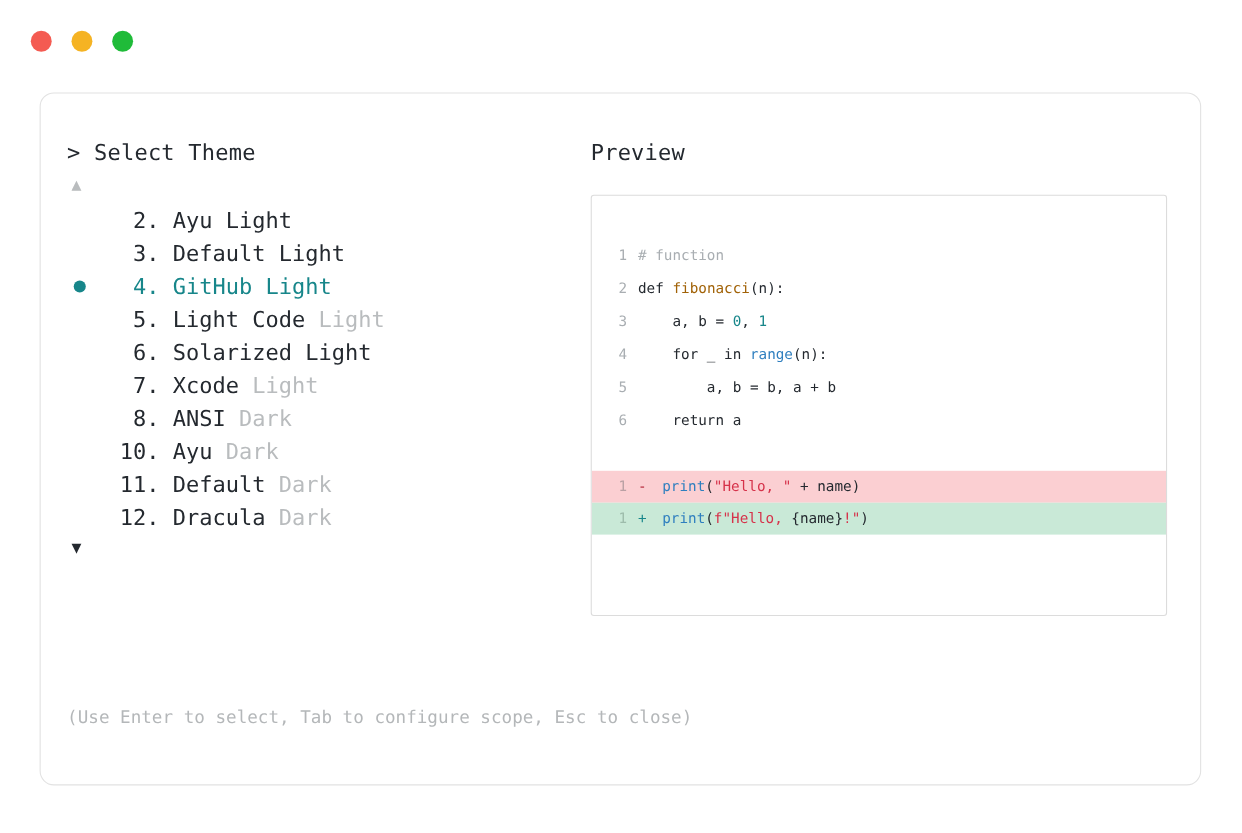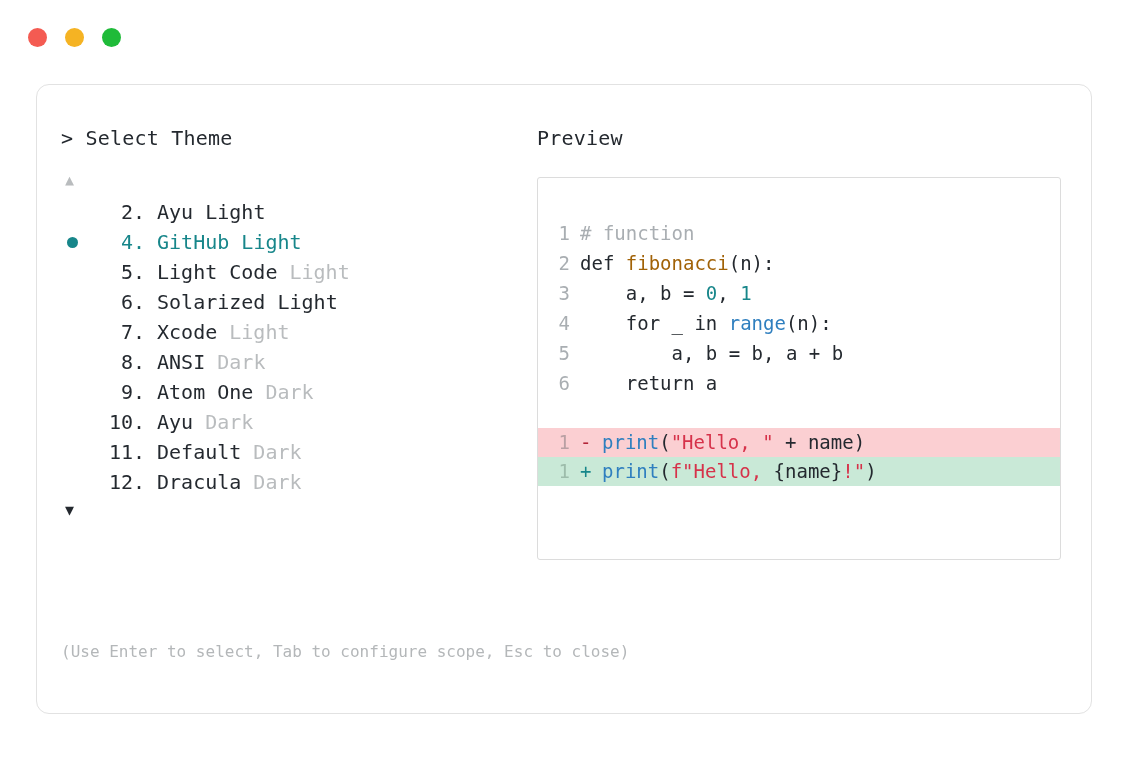--- a/index.html
+++ b/index.html
@@ -22,21 +22,21 @@
   }
 
   
   .body { position:absolute; left:0; top:0; right:0; bottom:0; }
 
   .col-left  { position:absolute; left:24px;  top:40px; width:470px; }
   .col-right { position:absolute; left:500px; top:40px; width:532px; }
 
   .pane-title {
     font-size:20px; line-height:26px; color:#24292f; letter-spacing:0.2px;
-    white-space:pre; margin:0 0 16px 0;
+    white-space:pre; margin:0 0 4px 0;
   }
 
   
   .arrow-row { height:26px; line-height:26px; padding-left:4px; }
   .arrow { font-size:15px; line-height:26px; display:inline-block; }
   .arrow.up   { color:#b9bcbe; }
   .arrow.down { color:#24292f; }
 
   .list { margin-top:4px; }
   .item {
@@ -61,21 +61,21 @@
     position:absolute; left:24px; bottom:52px;
     font-size:16px; color:#b4b7b9; white-space:pre;
   }
 
   
   .preview-box {
     margin-top:26px; width:524px; height:383px;
     border:1px solid #dcdcdc; border-radius:3px; background:#fff;
     padding:40px 0 0 0; overflow:hidden;
   }
-  .code { font-size:19px; line-height:30px; white-space:pre; }
+  .code { font-size:13px; line-height:30px; white-space:pre; }
   .crow { height:30px; }
   .ln { display:inline-block; width:42px; text-align:right; color:#a9aeb2; padding-right:10px; }
   .gap { height:30px; }
 
   .dl { display:block; height:29px; line-height:29px; }
   .dl .ln { color:#b9a0a4; }
   .dl.minus { background:#fbcfd2; }
   .dl.plus  { background:#c9e9d7; }
   .dl.plus .ln { color:#9dbcab; }
   .sign { display:inline-block; width:22px; }
@@ -108,26 +108,26 @@
 
       <div class="col-left">
         <div class="pane-title">&gt; Select Theme</div>
 
         <div class="arrow-row">
           <span class="arrow up">▲</span>
         </div>
 
         <div class="list" id="theme-list">
             <div class="item"><span class="num">2.</span><span class="nm"> Ayu</span><span class="tag"> Light</span></div>
+            <div class="item"><span class="num">3.</span><span class="nm"> Default</span><span class="tag"> Light</span></div>
             <div class="item selected"><span class="bullet"></span><span class="num">4.</span><span class="nm"> GitHub</span><span class="tag"> Light</span></div>
             <div class="item"><span class="num">5.</span><span class="nm"> Light Code</span><span class="tag dim"> Light</span></div>
             <div class="item"><span class="num">6.</span><span class="nm"> Solarized</span><span class="tag"> Light</span></div>
             <div class="item"><span class="num">7.</span><span class="nm"> Xcode</span><span class="tag dim"> Light</span></div>
             <div class="item"><span class="num">8.</span><span class="nm"> ANSI</span><span class="tag dim"> Dark</span></div>
-            <div class="item"><span class="num">9.</span><span class="nm"> Atom One</span><span class="tag dim"> Dark</span></div>
             <div class="item"><span class="num">10.</span><span class="nm"> Ayu</span><span class="tag dim"> Dark</span></div>
             <div class="item"><span class="num">11.</span><span class="nm"> Default</span><span class="tag dim"> Dark</span></div>
             <div class="item"><span class="num">12.</span><span class="nm"> Dracula</span><span class="tag dim"> Dark</span></div>
           </div>
 
         <div class="arrow-row">
           <span class="arrow down">▼</span>
         </div>
       </div>
 

